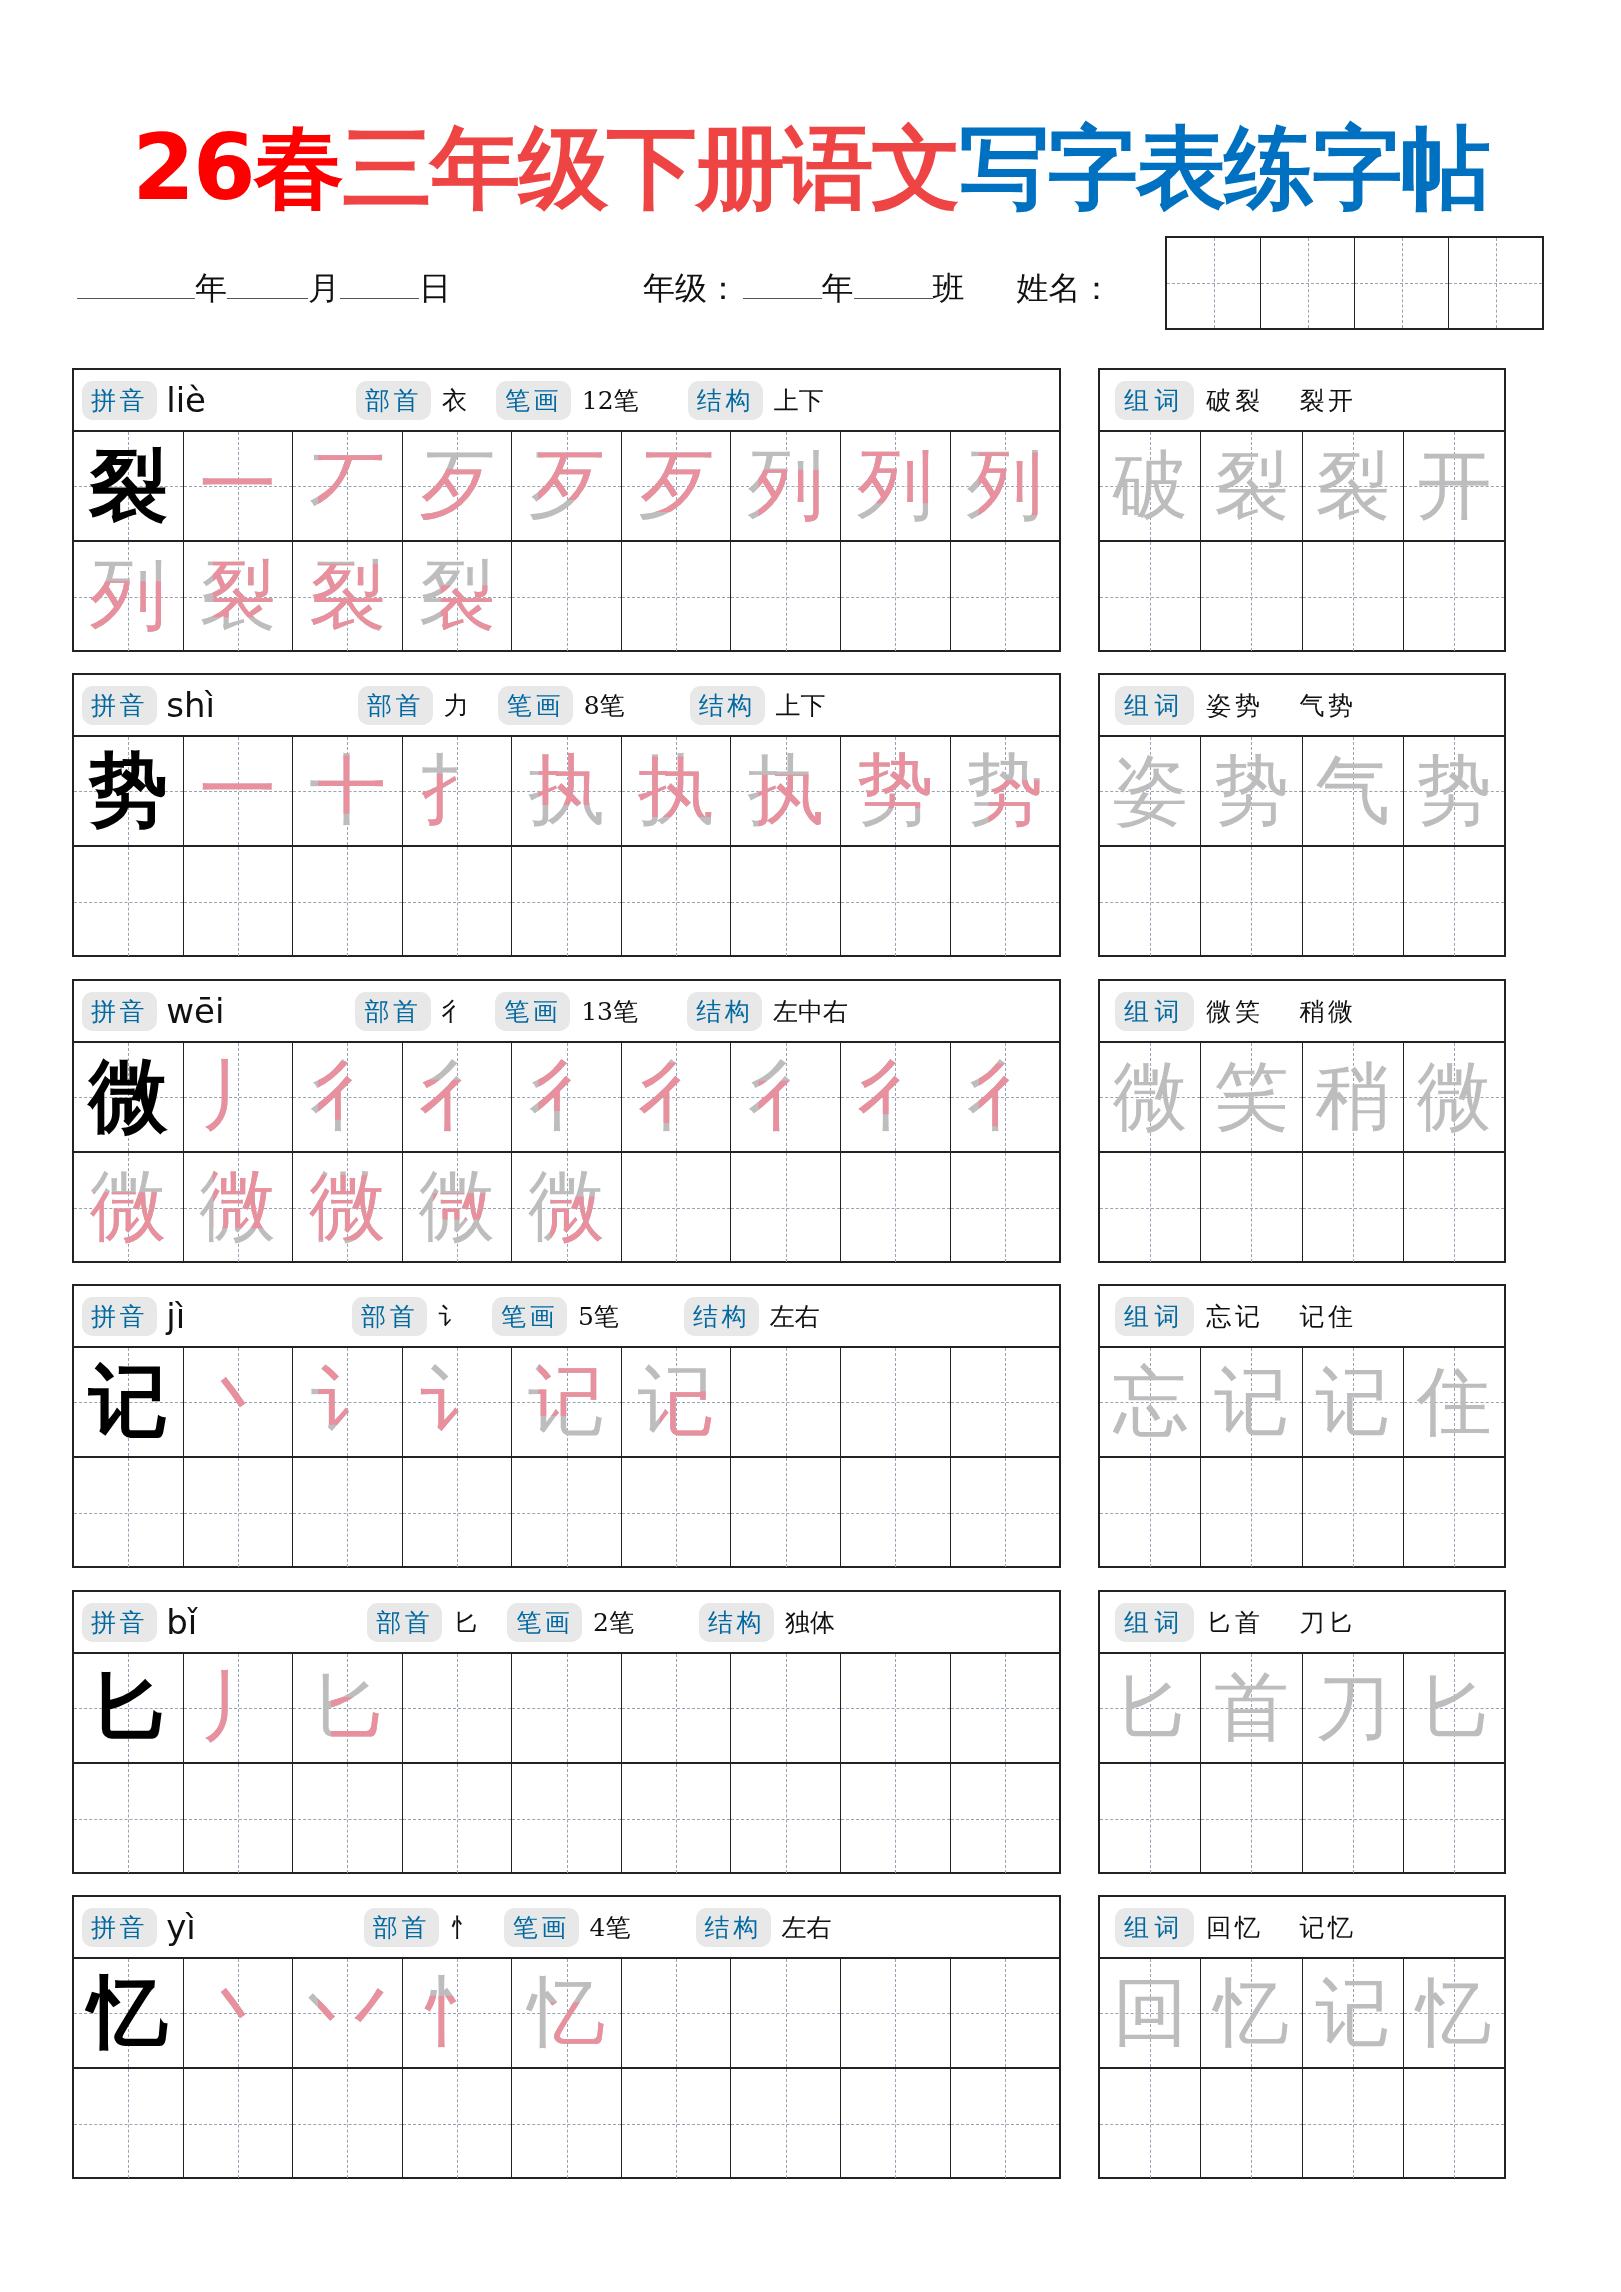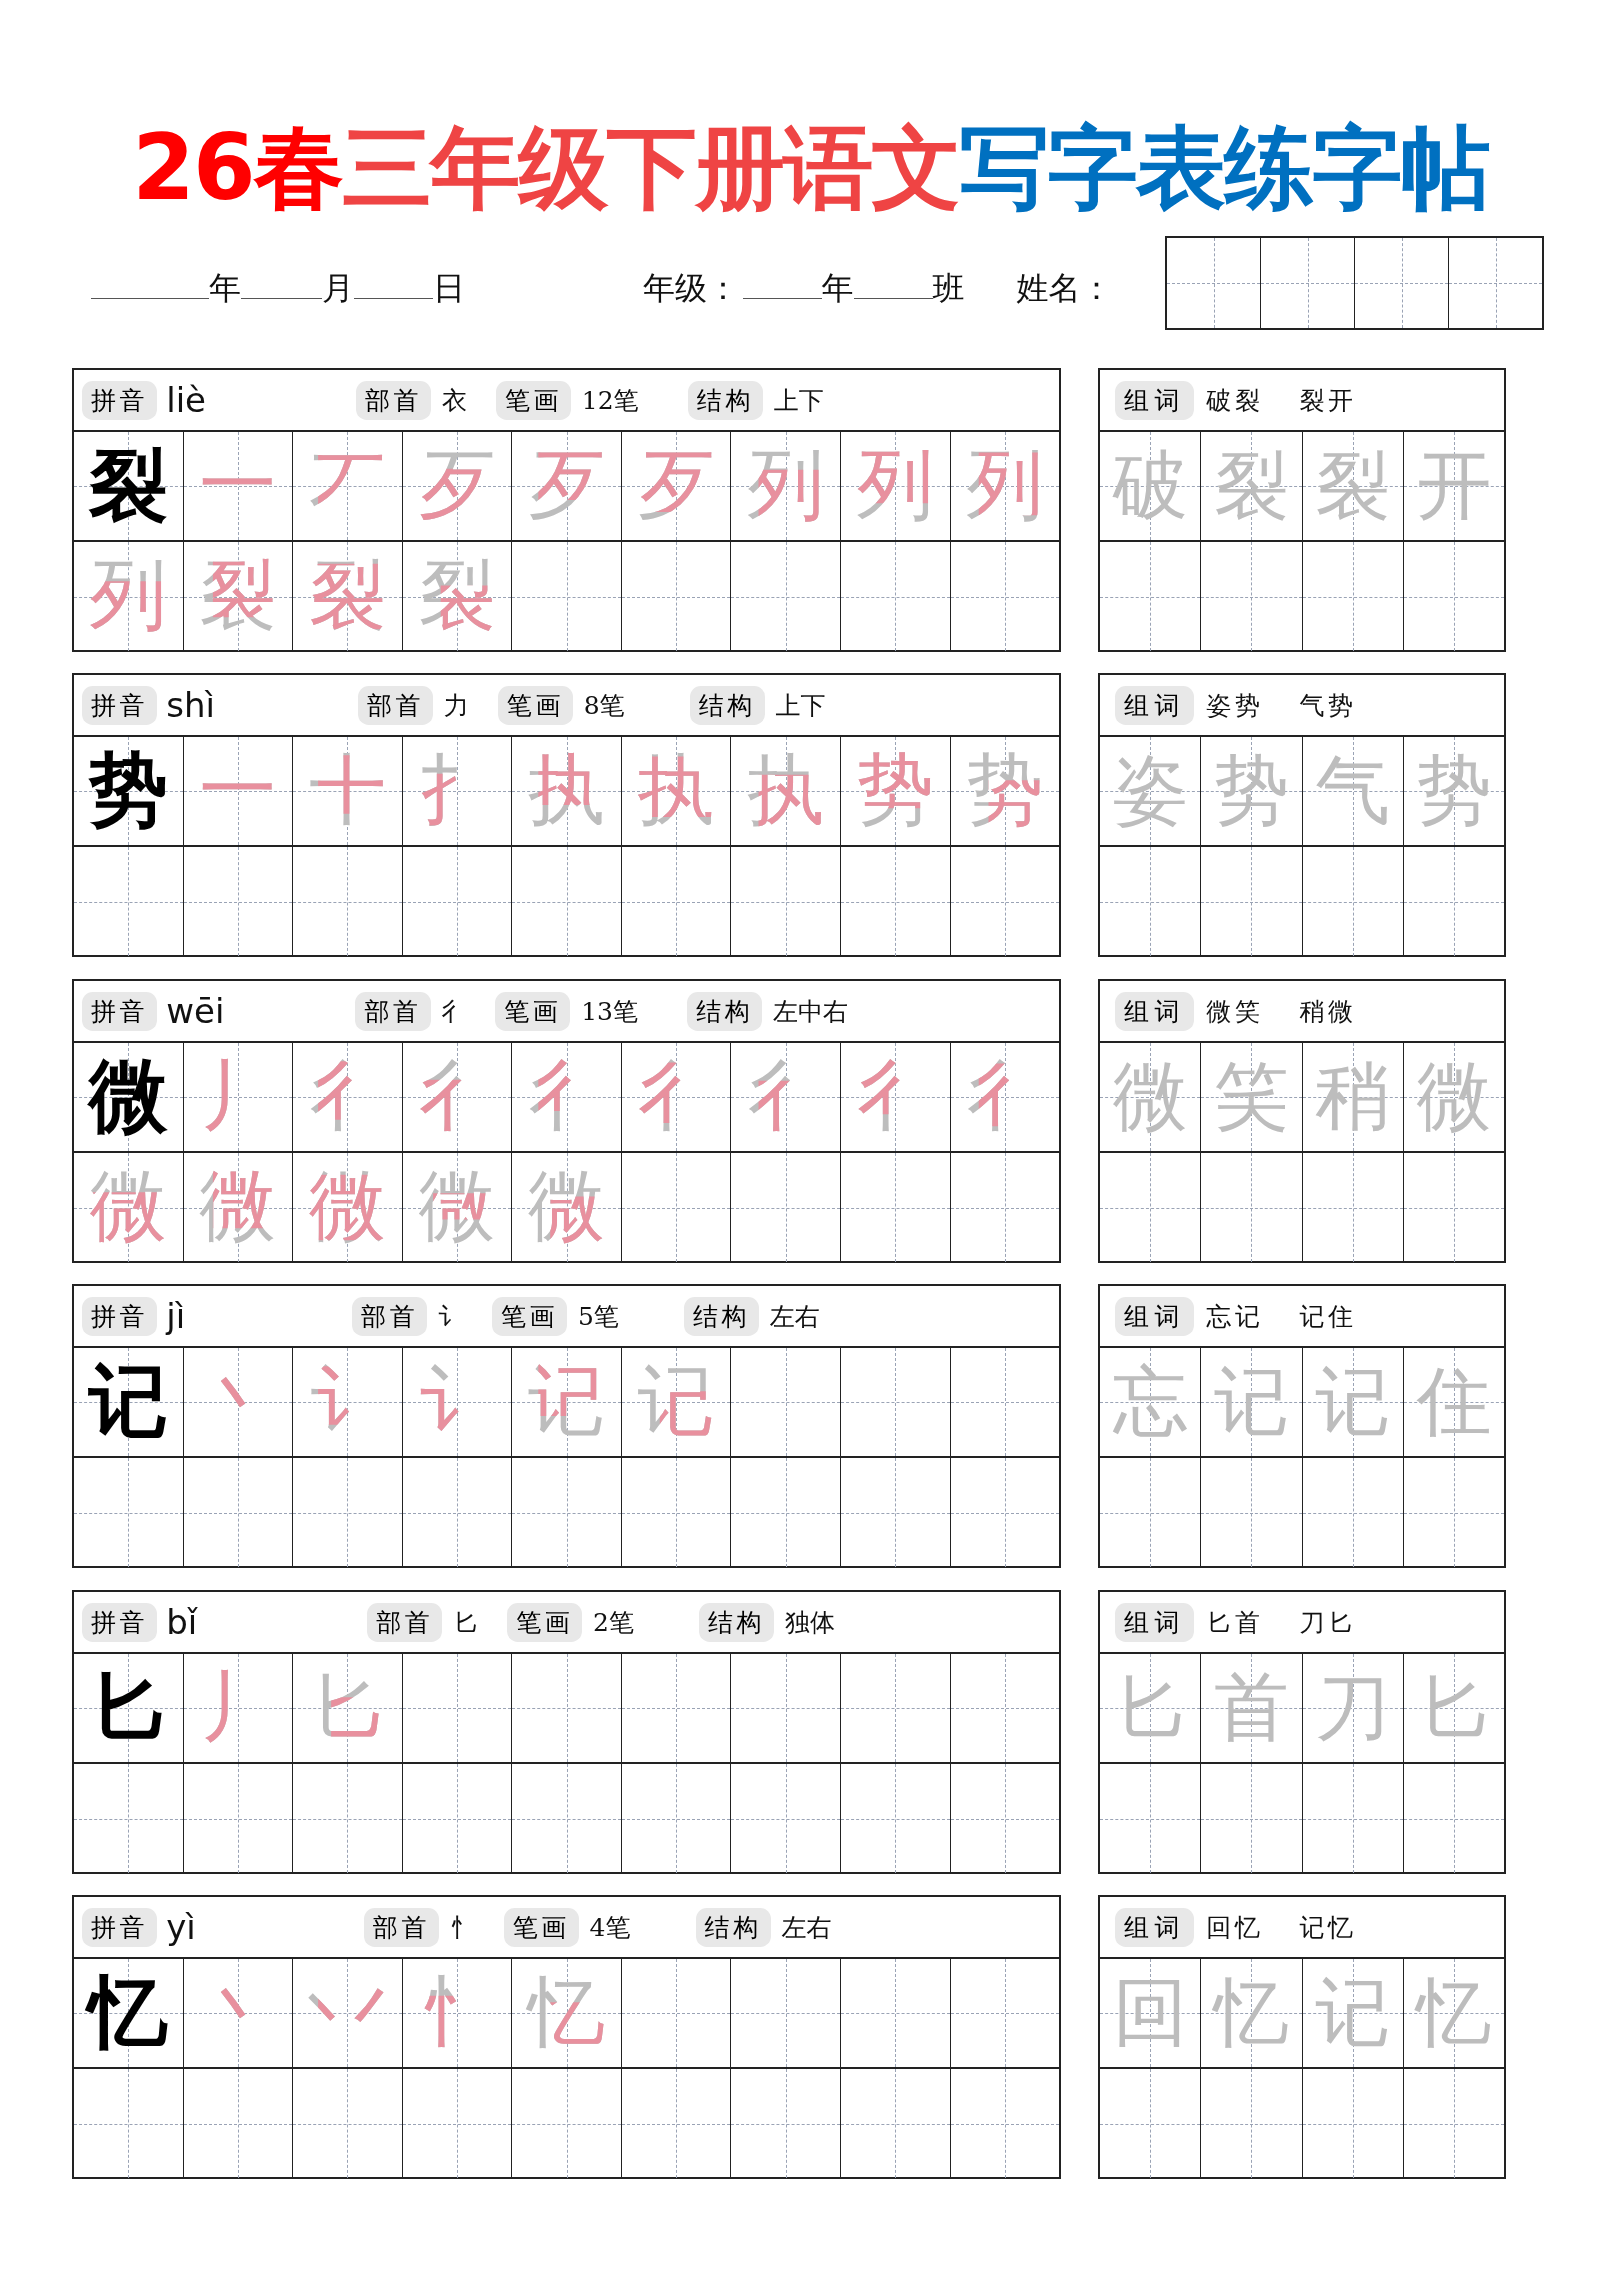--- a/index.html
+++ b/index.html
@@ -36,21 +36,21 @@
   .block { position: absolute; border: 2.7px solid #222; background: #fff; }
   .block.left { left: 72px; width: 989px; height: 284px; }
   .block.right { left: 1098px; width: 408px; height: 284px; }
 
   .hdr {
     position: absolute; left: 0; top: 0; right: 0; height: 62px; border-bottom: 2.7px solid #222;
     display: flex; align-items: center;
   }
   .pill {
     display: inline-block; background: #E8E8E8; border-radius: 10.7px; height: 39px; line-height: 39px;
-    padding: 0 9px; font-size: 25px; color: #000000; letter-spacing: 3.6px;
+    padding: 0 9px; font-size: 25px; color: #0369a1; letter-spacing: 3.6px;
     font-family: "DejaVu Serif", "Liberation Serif", serif;
   }
   .hval { font-size: 25px; color: #111; margin-left: 10.7px; font-family: "DejaVu Serif", "Liberation Serif", serif; }
   .pinyin { font-family: "DejaVu Sans", "Liberation Sans", sans-serif; font-size: 34px; margin-left: 9px; color: #111; }
   .words { font-size: 25px; color: #111; margin-left: 12.5px; letter-spacing: 3.6px; font-family: "DejaVu Serif", "Liberation Serif", serif; }
   .words .w2 { margin-left: 36px; }
 
   .rows { position: absolute; left: 0; right: 0; top: 62px; bottom: 0; }
   .row { position: absolute; left: 0; right: 0; height: 109px; display: flex; }
   .row.r1 { top: 0; border-bottom: 2.7px solid #222; height: 110px; }
@@ -69,21 +69,21 @@
   .glyph.stroke.partial { clip-path: inset(0 0 45% 0); }
   .glyph.word { color: #BDBDBD; font-size: 75px; }
 </style>
 </head>
 <body>
 
 <div class="title">
   <span class="red">26春</span><span class="black">三年级下册语文</span><span class="blue">写字表练字帖</span>
 </div>
 
-<div class="meta-line" style="left:91px;">
+<div class="meta-line" style="left:77px;">
   <span class="blank" style="width:118px;"></span><span>年</span><span class="blank" style="width:81px;"></span><span>月</span><span class="blank" style="width:79px;"></span><span>日</span>
 </div>
 
 <div class="meta-line" style="left:643px;">
   <span>年级：</span><span class="blank" style="width:79px;margin-left:3.6px;"></span><span>年</span><span class="blank" style="width:79px;"></span><span>班</span><span style="margin-left:52px;">姓名：</span>
 </div>
 
 <div class="name-box">
   <div class="name-cell">
       <div class="vg"></div>

